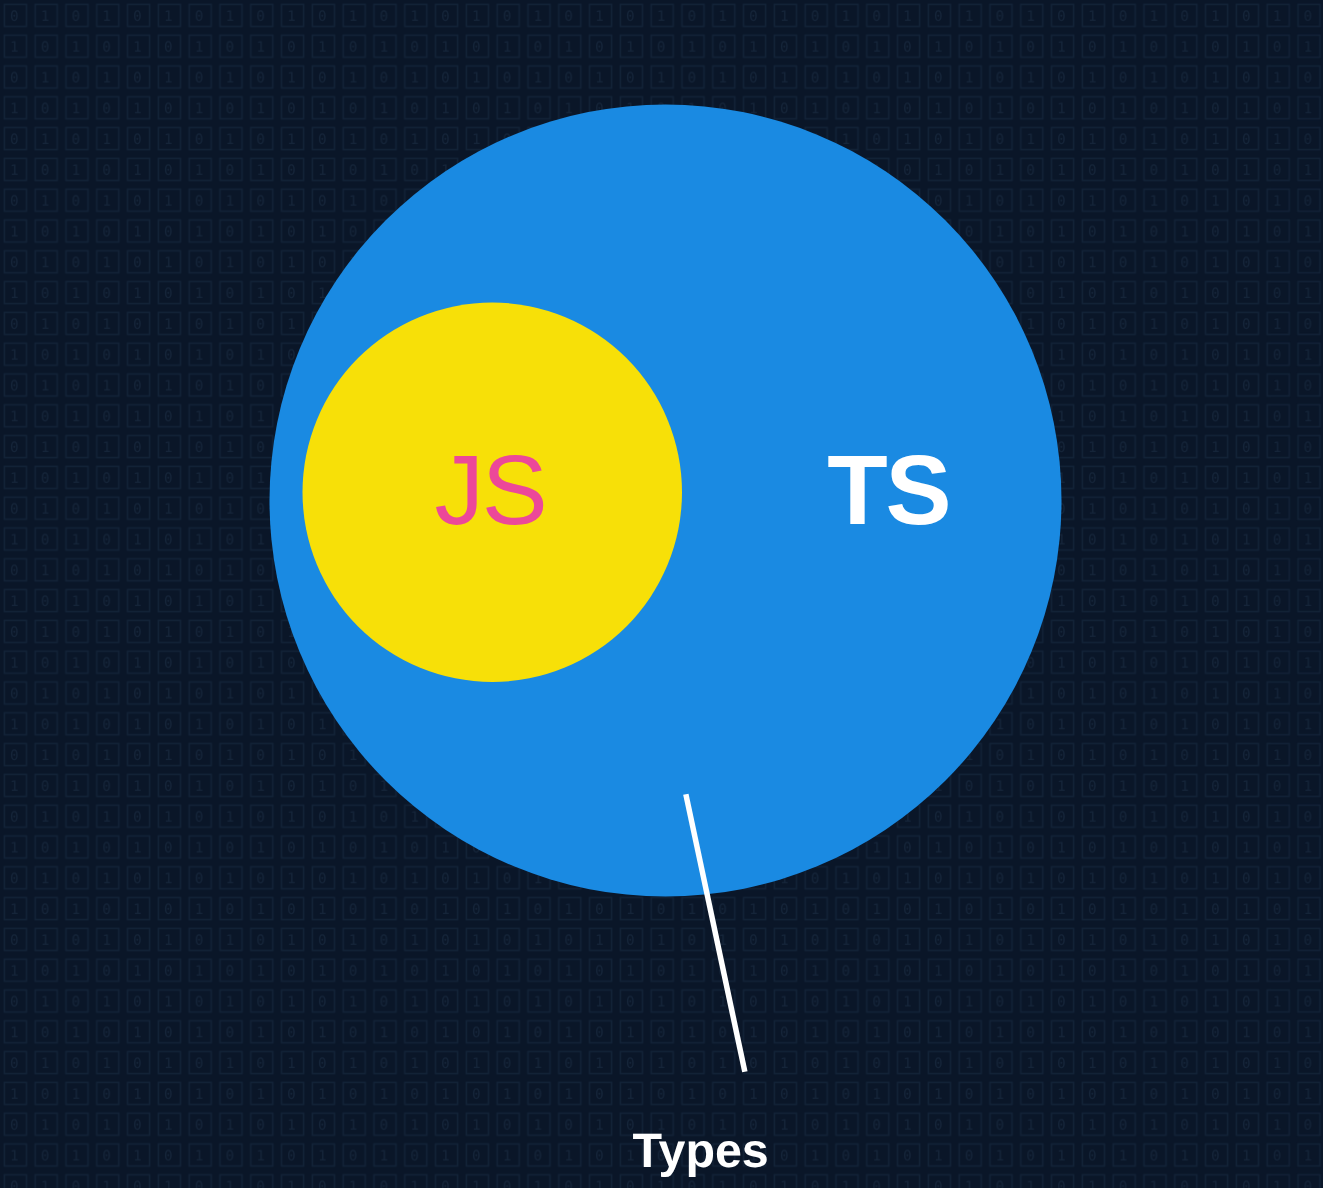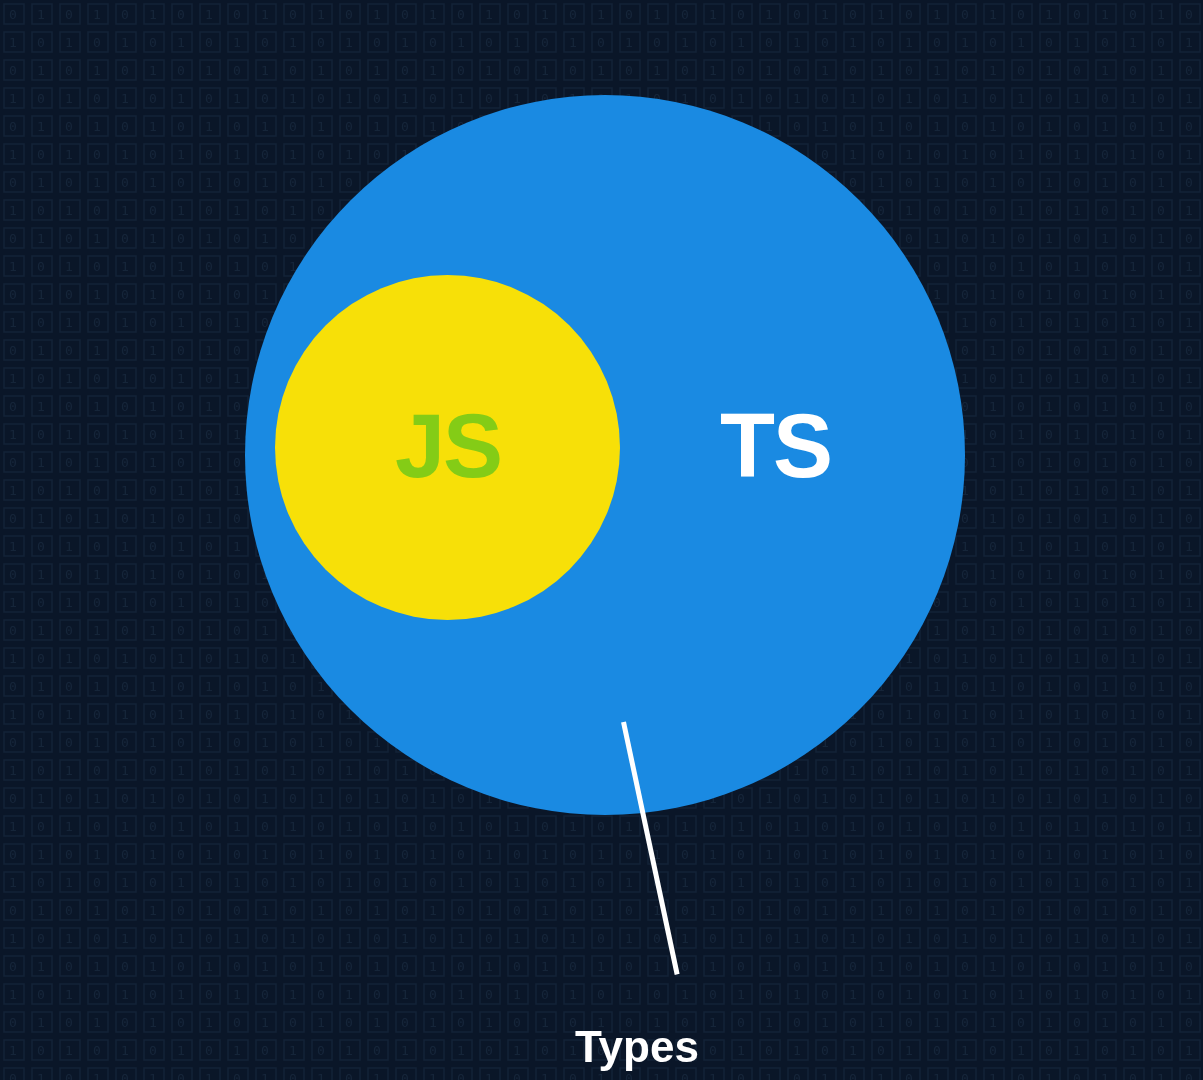--- a/index.html
+++ b/index.html
@@ -32,27 +32,27 @@
       left: 275px;
       top: 275px;
       border-radius: 50%;
       background: #f7e008;
     }
     .label-js {
       position: absolute;
       left: 395px;
       top: 395px;
       font-size: 90px;
-      font-weight: 700;
-      color: #84cc16;
+      font-weight: 400;
+      color: #ec4899;
       letter-spacing: -2px;
     }
     .label-ts {
       position: absolute;
-      left: 720px;
+      left: 752px;
       top: 395px;
       font-size: 90px;
       font-weight: 800;
       color: #ffffff;
       letter-spacing: -2px;
     }
     .callout-line {
       position: absolute;
       left: 621px;
       top: 722px;

